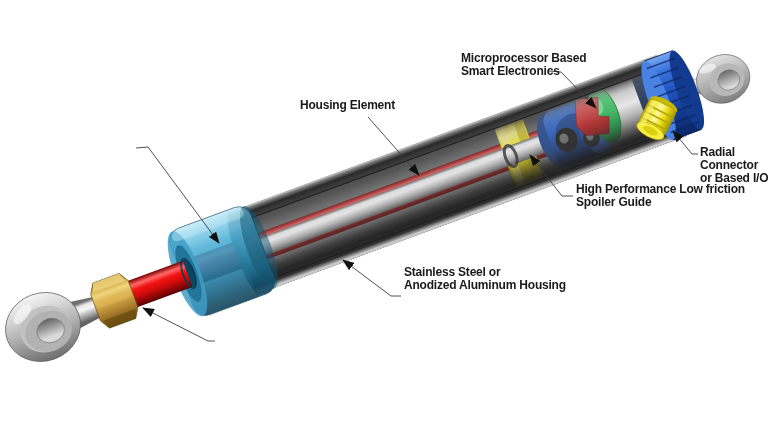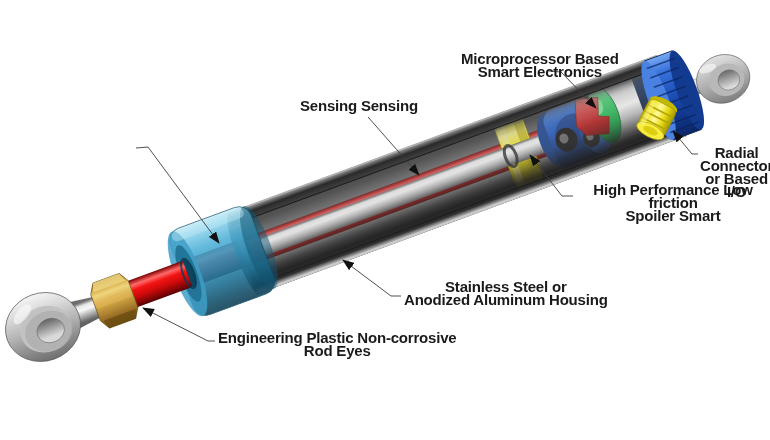--- a/index.html
+++ b/index.html
@@ -1,20 +1,20 @@
 <!DOCTYPE html>
 <html><head>
 <meta charset="utf-8">
 <style>
   html,body{margin:0;padding:0;background:#fff;}
   #stage{position:relative;width:770px;height:440px;background:#fff;overflow:hidden;
          font-family:"Liberation Sans",sans-serif;}
   #scene{position:absolute;left:0;top:0;}
-  .label{position:absolute;font-size:15px;font-weight:700;line-height:13px;
-         color:#1a1a1a;white-space:pre-line;letter-spacing:-0.2px;text-align:center;}
+  .label{position:absolute;font-size:12px;font-weight:700;line-height:13px;
+         color:#1a1a1a;white-space:pre-line;letter-spacing:-0.2px;}
 </style>
 </head>
 <body>
 
 <div id="stage">
 
 <svg id="scene" width="770" height="440" viewBox="0 0 770 440">
   <defs>
     <marker id="arrow" markerUnits="userSpaceOnUse" markerWidth="12" markerHeight="9" refX="11" refY="4.5" orient="auto">
       <path d="M0,0 L12,4.5 L0,9 Z" fill="#111111"></path>
@@ -256,25 +256,23 @@
     <polyline points="136,148 148,147 219,243" marker-end="url(#arrow)"></polyline>
     <polyline points="368,117 419,175" marker-end="url(#arrow)"></polyline>
     <polyline points="549,71 561,72 596,108" marker-end="url(#arrow)"></polyline>
     <polyline points="698,154 692,154 673,131" marker-end="url(#arrow)"></polyline>
     <polyline points="573,196 562,196 530,155" marker-end="url(#arrow)"></polyline>
     <polyline points="401,296 391,296 343,260" marker-end="url(#arrow)"></polyline>
     <polyline points="215,341 208,341 143,308" marker-end="url(#arrow)"></polyline>
   </g>
 </svg>
 
-<div class="label" style="left:300px;top:99px">Sensing Sensing</div>
+<div class="label" style="left:300px;top:99px">Housing Element</div>
 <div class="label" style="left:461px;top:52px">Microprocessor Based
 Smart Electronics</div>
 <div class="label" style="left:700px;top:146px">Radial Connector
 or Based I/O</div>
 <div class="label" style="left:576px;top:183px">High Performance Low friction
-Spoiler Smart</div>
-<div class="label" style="left:404px;top:280px">Stainless Steel or
+Spoiler Guide</div>
+<div class="label" style="left:404px;top:266px">Stainless Steel or
 Anodized Aluminum Housing</div>
-<div class="label" style="left:218px;top:331px">Engineering Plastic Non-corrosive
-Rod Eyes</div>
 
 </div>
 
 </body></html>

